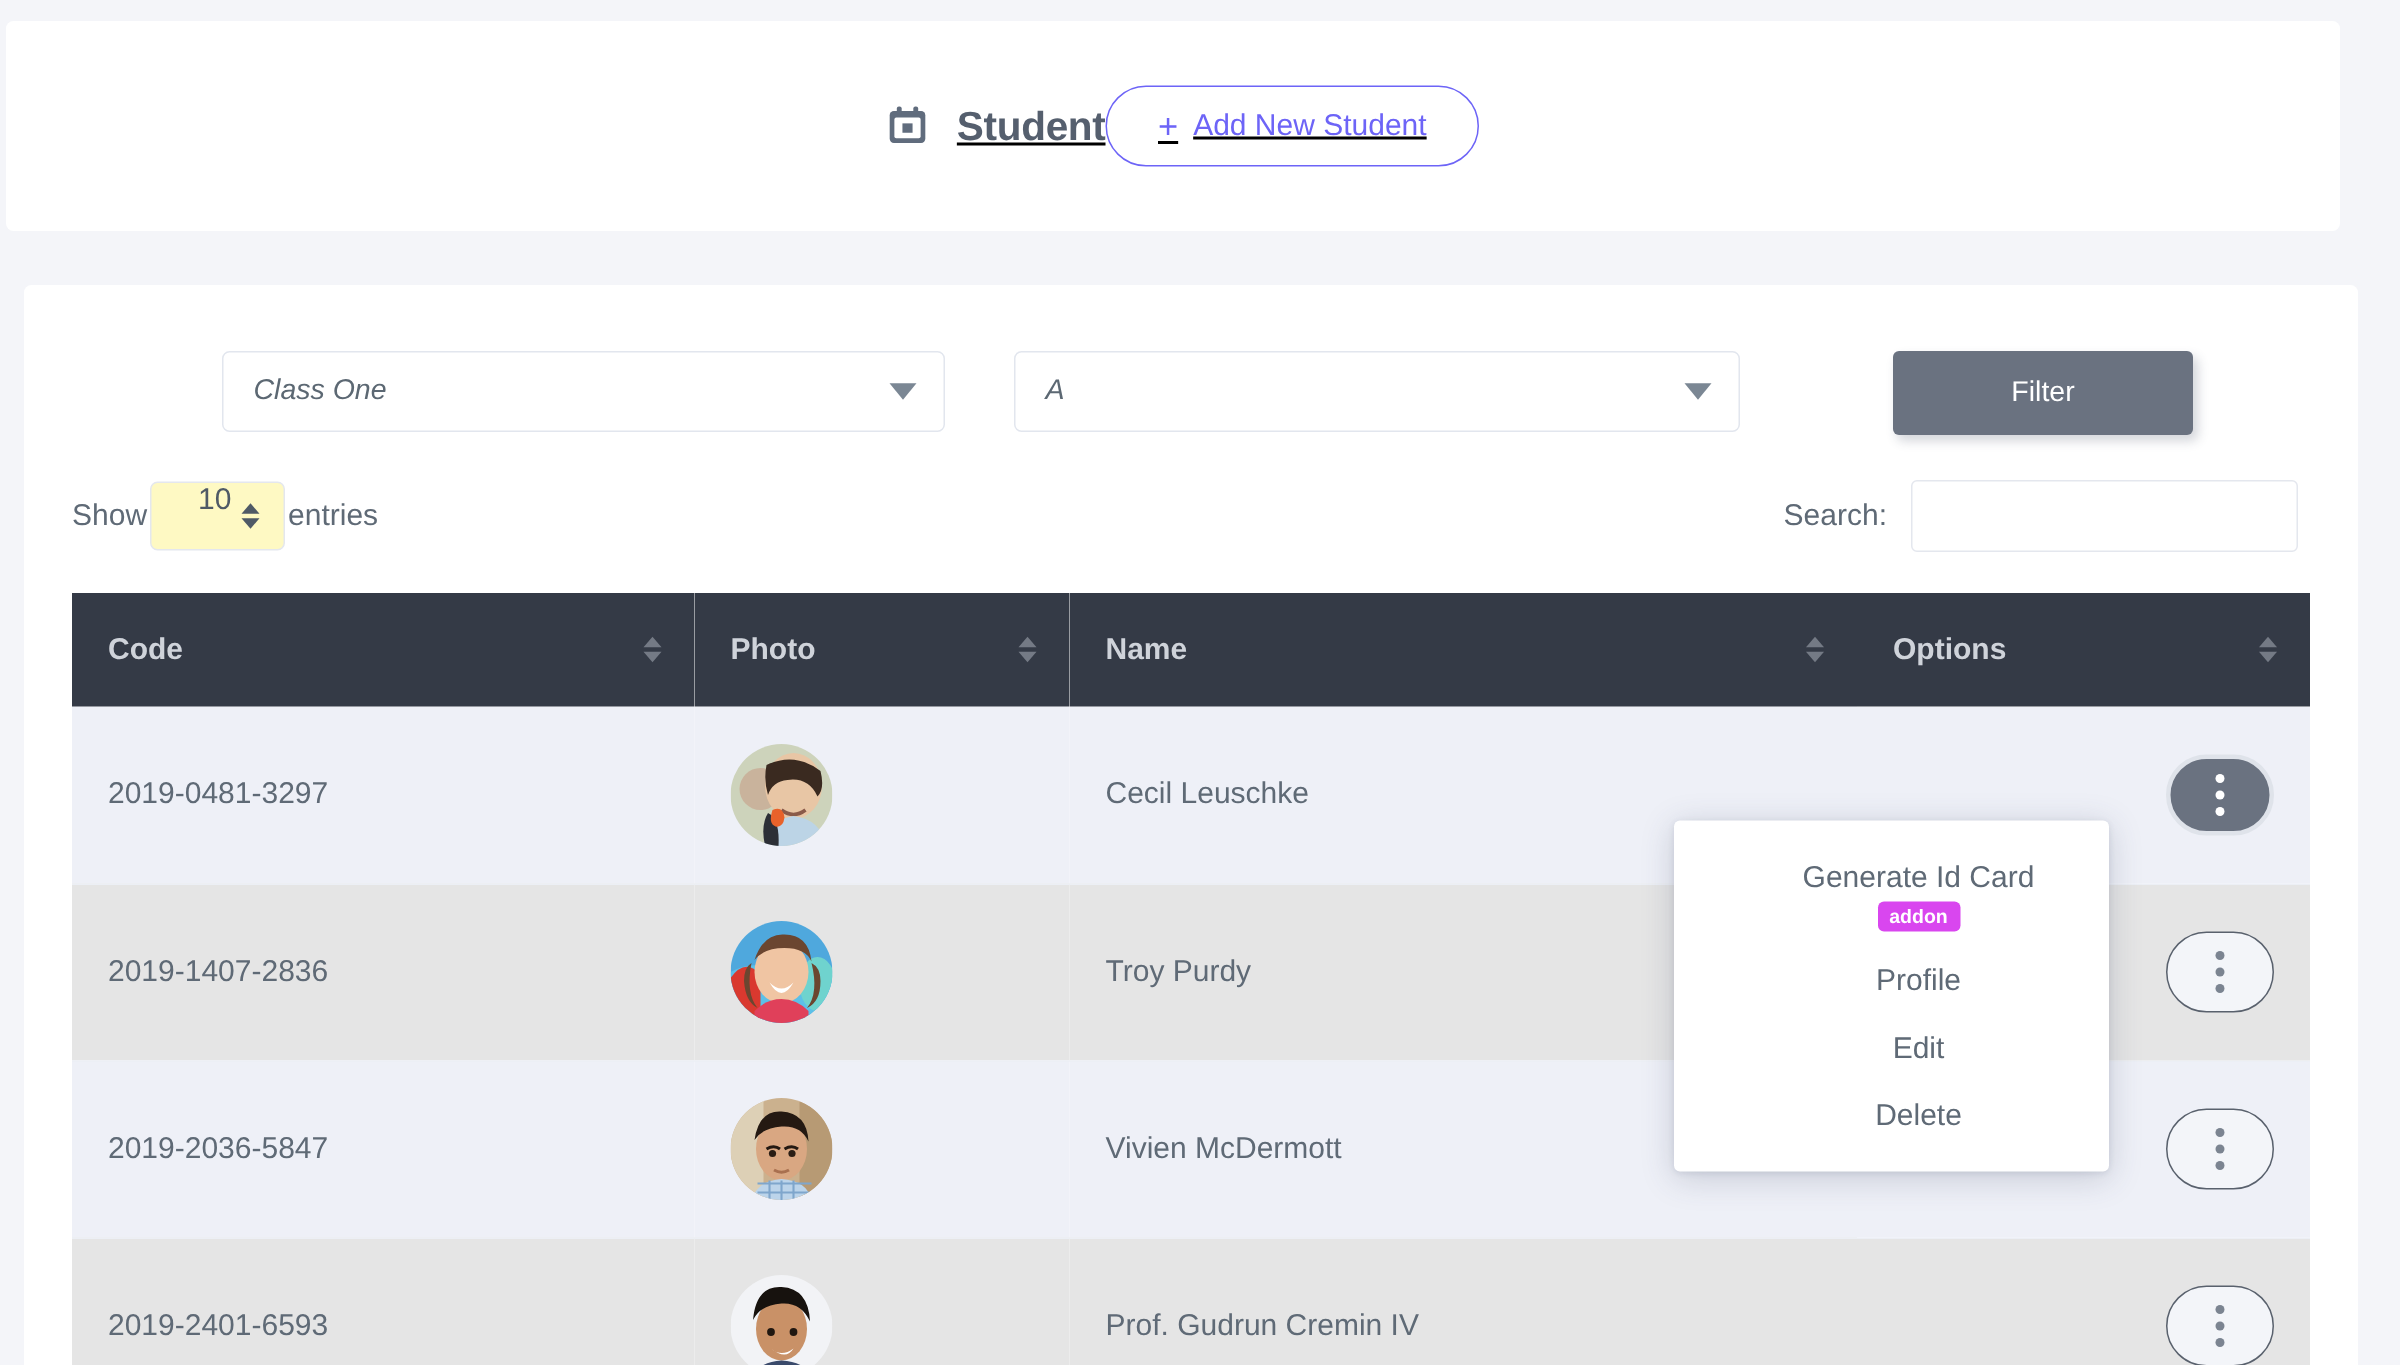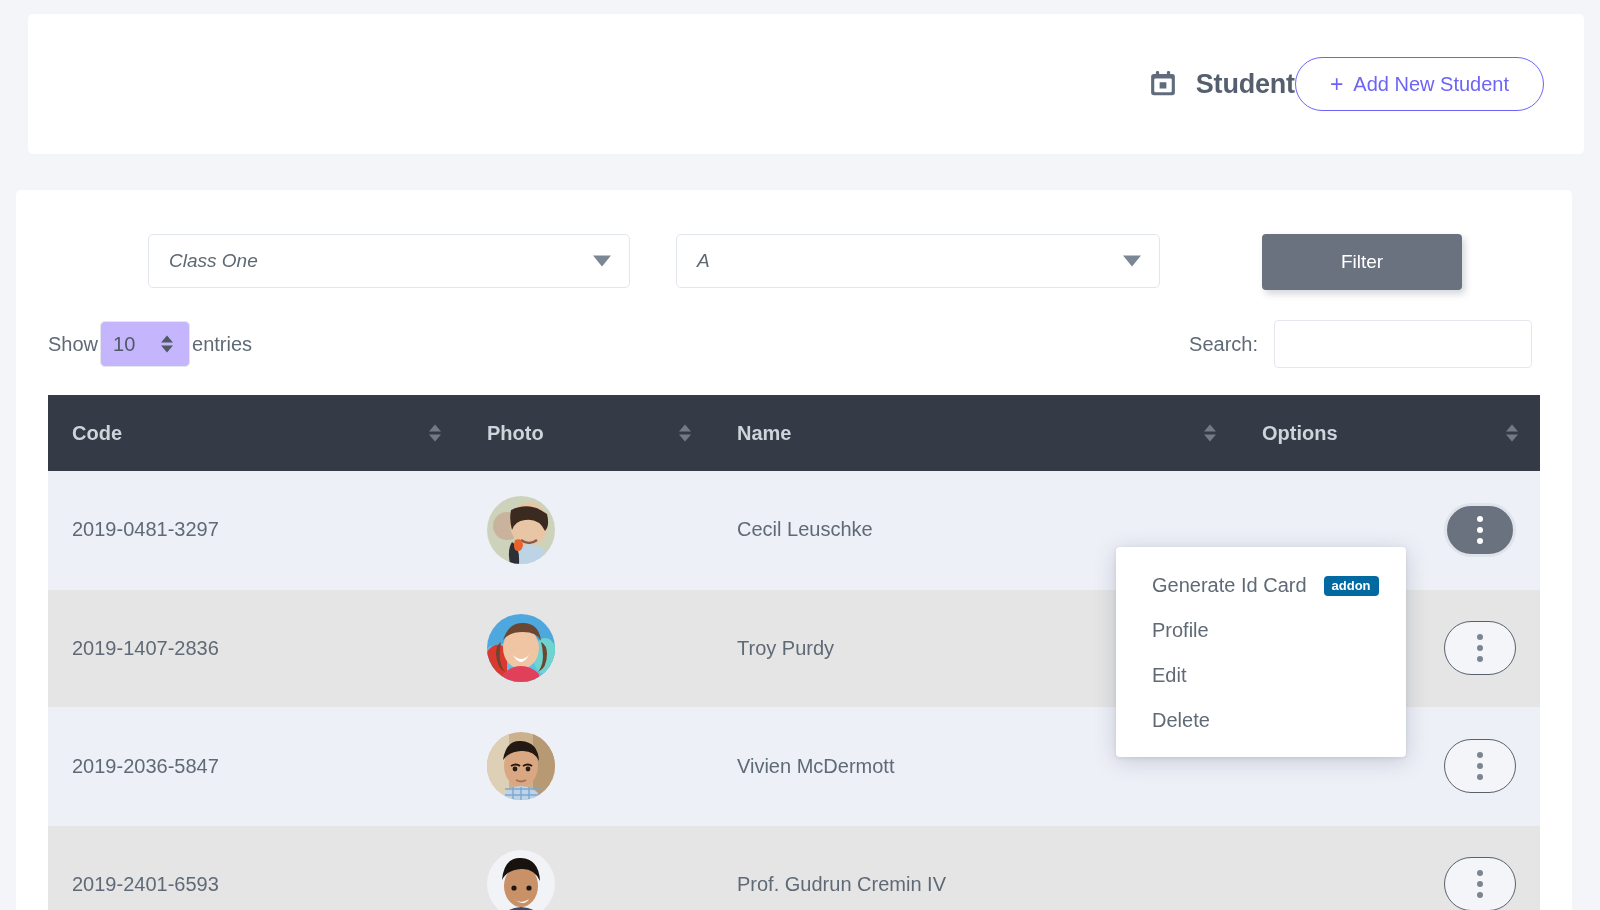--- a/index.html
+++ b/index.html
@@ -6,26 +6,27 @@
   html, body {
     width: 1600px; height: 910px;
     background: #f4f5f9;
     font-family: "Liberation Sans", sans-serif;
     overflow: hidden;
   }
   .page { position: relative; width: 1600px; height: 910px; }
 
   
   .header-card {
-    position: absolute; left: 28px; top: 14px;
+    position: absolute; left: 4px; top: 14px;
     width: 1556px; height: 140px;
     background: #ffffff;
     border-radius: 5px;
-    display: flex; align-items: center; justify-content: flex-end;
+    display: flex; align-items: center; justify-content: center;
     padding: 0 40px 0 52px;
+    text-decoration: underline;
   }
   .header-left { display: flex; align-items: center; gap: 18px; }
   .cal-icon { width: 30px; height: 30px; display: block; }
   .page-title {
     font-size: 27px; font-weight: bold; color: #555f6e;
     letter-spacing: -0.2px;
   }
   .add-btn {
     border: 1.6px solid #6d64f7;
     color: #6d64f7;
@@ -96,23 +97,23 @@
     position: absolute; left: 0; top: 130px; width: 100%;
     display: flex; align-items: center; justify-content: space-between;
     padding: 0 40px 0 32px;
   }
   .show-entries { display: flex; align-items: center; gap: 2px; font-size: 20px; color: #5f6a76; }
   .num-select {
     position: relative;
     width: 90px; height: 46px;
     border: 1px solid #e4e7ee;
     border-radius: 5px;
-    background: #c4b5fd;
-    display: flex; align-items: center;
-    padding-left: 12px;
+    background: #fef9c3;
+    display: flex; align-items: flex-start;
+    padding-left: 31px;
     font-size: 20px; color: #4f5a66;
     cursor: pointer;
   }
   .stepper {
     position: absolute; right: 16px; top: 50%;
     transform: translateY(-50%);
     display: flex; flex-direction: column; gap: 3px;
   }
   .stepper i { display: block; width: 0; height: 0; border-left: 6px solid transparent; border-right: 6px solid transparent; }
   .stepper .up { border-bottom: 7px solid #4f5a66; }
@@ -201,29 +202,30 @@
     position: absolute;
     left: 1116px; top: 547px;
     width: 290px;
     background: #fff;
     border-radius: 4px;
     box-shadow: 0 4px 22px rgba(60,70,100,0.22), 0 1px 4px rgba(60,70,100,0.12);
     padding: 16px 0 14px 0;
     z-index: 40;
   }
   .menu-item {
-    display: flex; align-items: center; gap: 17px;
+    display: flex; align-items: center; gap: 4px;
     padding: 11px 0 11px 36px;
     font-size: 20px;
     color: #5f6a76;
     cursor: pointer;
     white-space: nowrap;
+    flex-direction: column;
   }
   .badge {
-    background: #0369a1;
+    background: #d946ef;
     color: #fff;
     font-size: 13px;
     font-weight: bold;
     border-radius: 4px;
     padding: 3px 8px 4px 8px;
     line-height: 1;
   }
 </style>
 </head>
 <body>

